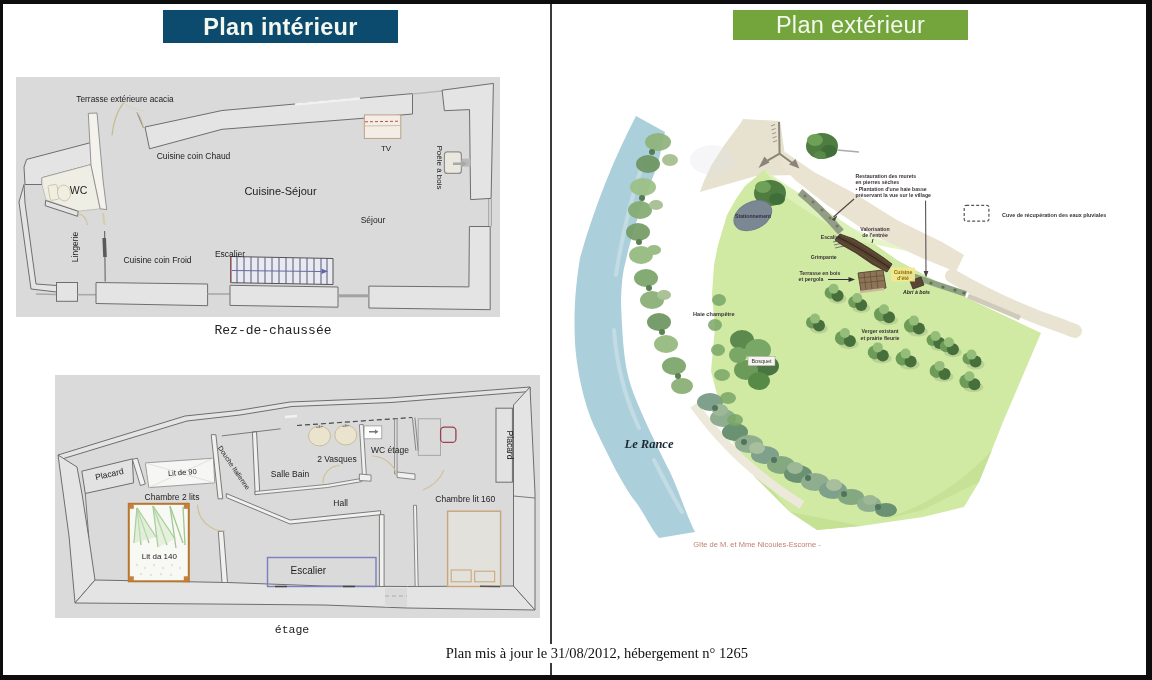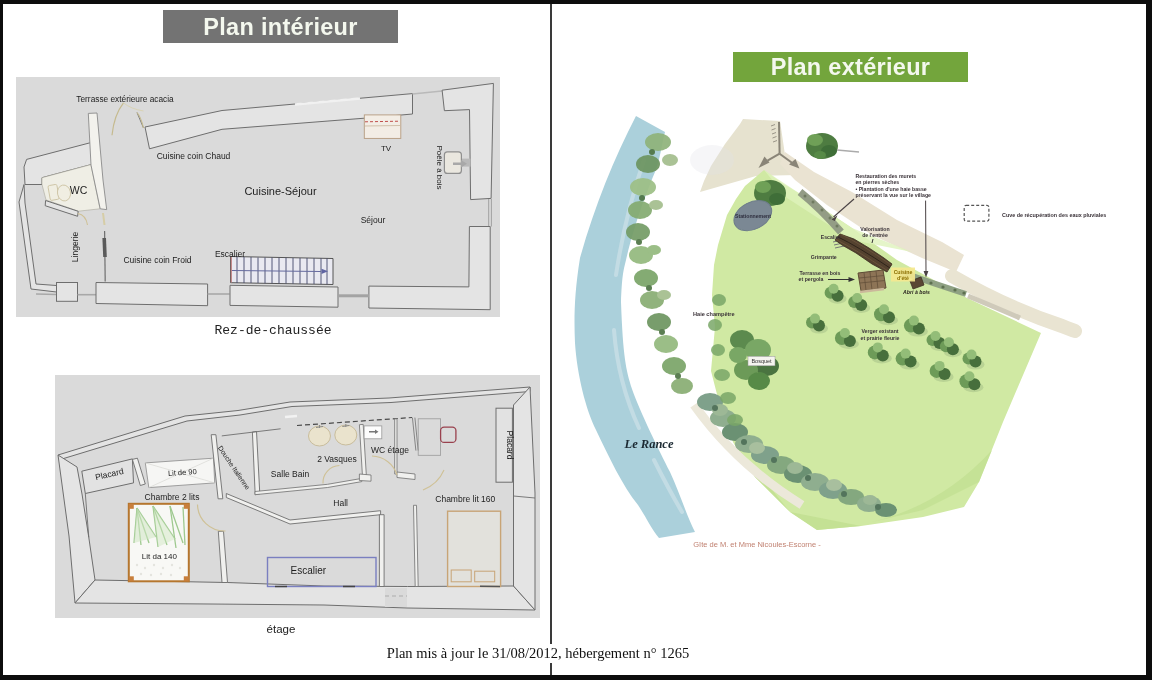--- a/index.html
+++ b/index.html
@@ -15,25 +15,25 @@
 <div class="abs" style="left:0;top:0;width:3px;height:680px;background:#0d0d0d;"></div>
 
 <div class="abs" style="left:1146px;top:0;width:6px;height:680px;background:#0d0d0d;"></div>
 
 <div class="abs" style="left:0;top:675px;width:1152px;height:5px;background:#0d0d0d;"></div>
 
 <div class="abs" style="left:549.5px;top:4px;width:2px;height:640px;background:#3a3a3a;"></div>
 
 <div class="abs" style="left:549.5px;top:663px;width:2px;height:12px;background:#3a3a3a;"></div>
 
-<div class="abs" style="left:163px;top:10px;width:235px;height:33px;background:#737373;color:#f4f8ee;
+<div class="abs" style="left:163px;top:10px;width:235px;height:33px;background:#0c4a6e;color:#f4f8ee;
      font-size:23.5px;font-weight:bold;text-align:center;line-height:34px;letter-spacing:0.3px;">Plan intérieur</div>
 
 <div class="abs" style="left:733px;top:10px;width:235px;height:30px;background:#73a53c;color:#f4f8ee;
-     font-size:23.5px;font-weight:bold;text-align:center;line-height:31px;letter-spacing:0.3px;margin-top:42px;">Plan extérieur</div>
+     font-size:23.5px;font-weight:normal;text-align:center;line-height:31px;letter-spacing:0.3px;">Plan extérieur</div>
 
 <svg id="gf" class="abs" style="left:16px;top:77px;" width="484" height="240" viewBox="0 0 484 240">
 
   <rect x="0" y="0" width="484" height="240" fill="#dadada"></rect>
 
   <polygon points="129,50 206,33.5 396.5,16.6 396.5,37 356,40.6 206,52.3 133.5,71.8" fill="#e4e4e4" stroke="#6e6e6e" stroke-width="1"></polygon>
 
   <line x1="279" y1="27.5" x2="344" y2="21.5" stroke="#f1f1f1" stroke-width="2.5"></line>
 
   <line x1="396.5" y1="17" x2="426.1" y2="14" stroke="#b9b9b9" stroke-width="1.6"></line>
@@ -288,22 +288,22 @@
     <text x="410.3" y="127" font-size="8.5" text-anchor="middle">Chambre lit 160</text>
 
     <text transform="translate(452,70) rotate(90)" font-size="8.5" text-anchor="middle">Placard</text>
 
     <text x="253.3" y="199" font-size="10" text-anchor="middle">Escalier</text>
 
     <text x="104.4" y="184" font-size="8" text-anchor="middle">Lit da 140</text>
   </g>
 </svg>
 
-<div class="abs" style="left:231px;top:623px;width:100px;text-align:center;
-     font-family:Liberation Sans, sans-serif;font-size:11.5px;color:#222;">étage</div>
+<div class="abs" style="left:242px;top:623px;width:100px;text-align:center;
+     font-family:Liberation Mono, monospace;font-size:11.5px;color:#222;">étage</div>
 
 <svg id="map" class="abs" style="left:552px;top:80px;" width="600" height="500" viewBox="0 0 600 500">
 
   <path d="M84,36 C62,78 42,128 28,178 C22,215 22,240 23,263 C25,295 34,330 44,350 C57,377 70,405 86,425 C94,437 100,450 107,458
            L143,452 C136,439 128,414 118,392 C107,370 88,332 80,309 C74,290 71,277 69,222 C70,197 71,192 74,180 C78,162 82,150 86,137 C92,120 97,106 103,92 C108,80 110,63 113,52 Z" fill="#abd0db"></path>
   <path d="M92,80 C80,115 70,155 64,195 M62,250 C65,290 74,320 87,348 M102,380 C112,400 120,415 130,432" fill="none" stroke="#c3dce4" stroke-width="4" stroke-linecap="round"></path>
 
   <polygon points="191,39 228,41 233,75 246,86 246,95 204,96 148,112 152,101 159,86 173,64 188,44" fill="#e6e2cf"></polygon>
 
   <ellipse cx="160" cy="80" rx="22" ry="15" fill="#e0e1e8" opacity="0.3"></ellipse>
@@ -595,14 +595,14 @@
         <circle cx="4" cy="1" r="6" fill="#476f3c"></circle>
         <circle cx="-1" cy="-7" r="5" fill="#93bd78"></circle>
       </g>
   </g>
 
   <text x="97" y="368" font-size="12.5" text-anchor="middle" fill="#1c2a33" font-weight="bold" font-style="italic" font-family="Liberation Serif, serif">Le Rance</text>
 
   <text x="205" y="467" font-size="7.5" text-anchor="middle" fill="#c08070" font-family="Liberation Sans, sans-serif">Gîte de M. et Mme Nicoules-Escorne -</text>
 </svg>
 
-<div class="abs" style="left:328px;top:645px;width:420px;text-align:center;
+<div class="abs" style="left:328px;top:645px;width:420px;text-align:right;
      font-family:'Liberation Serif',serif;font-size:14.5px;color:#111;">Plan mis à jour le 31/08/2012, hébergement n° 1265</div>
 
 </body></html>

